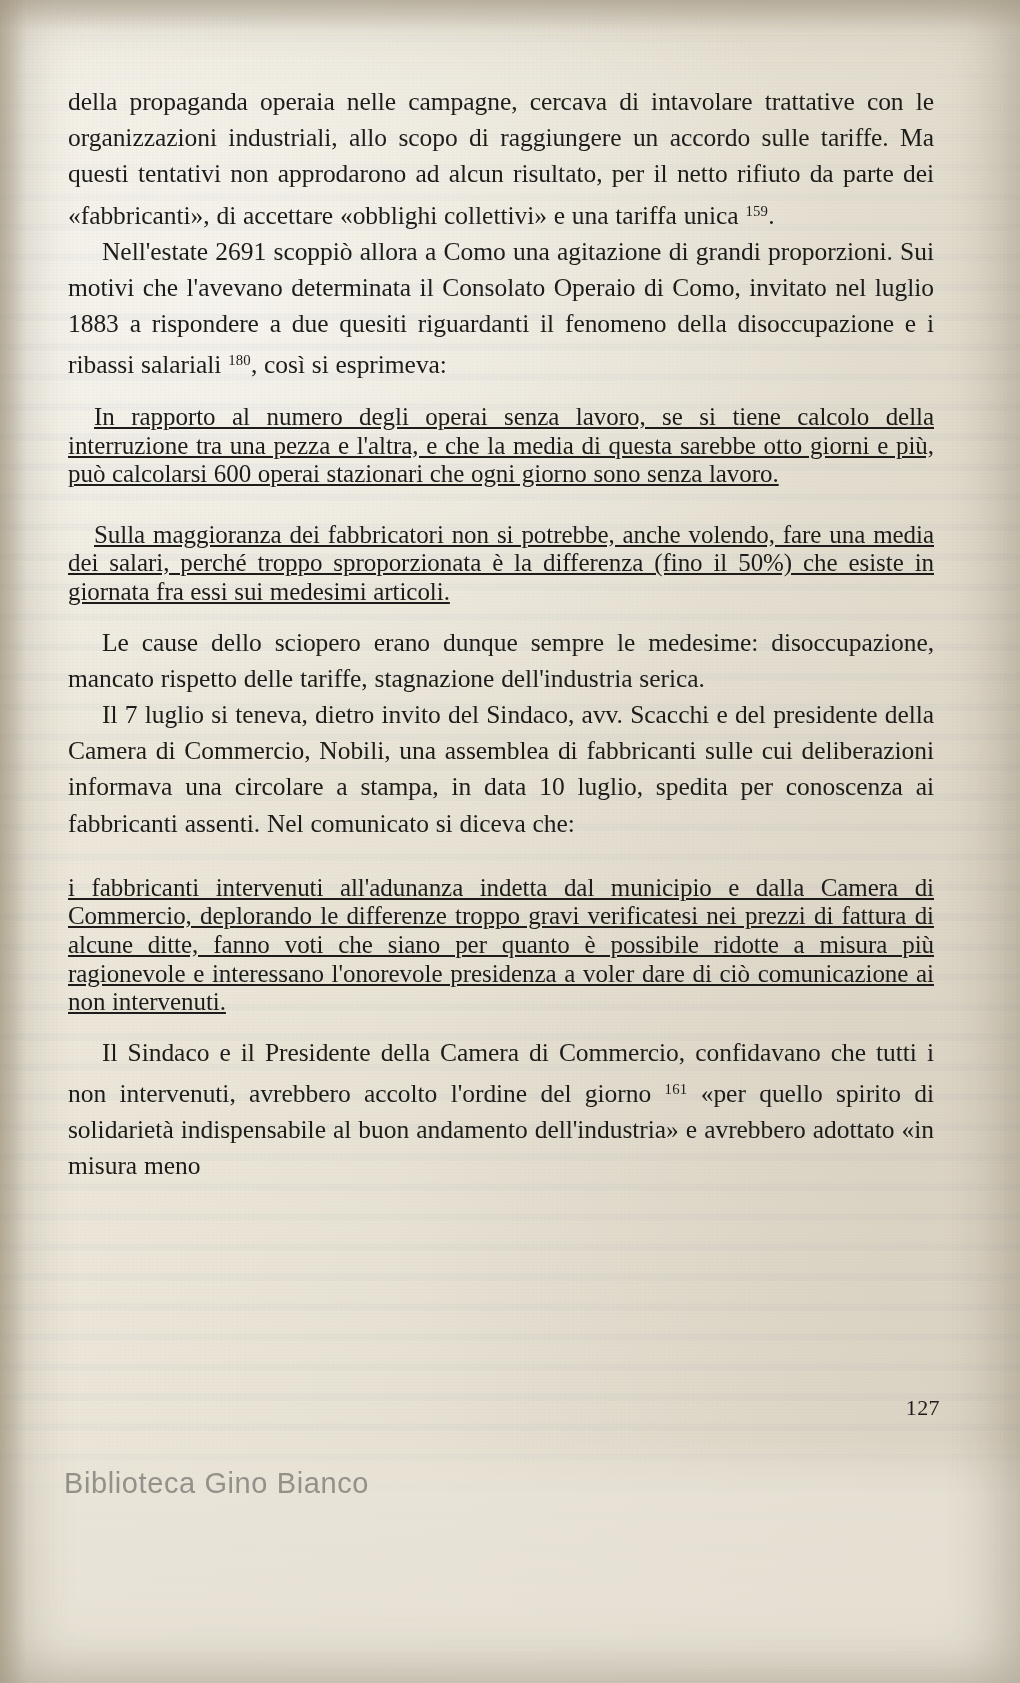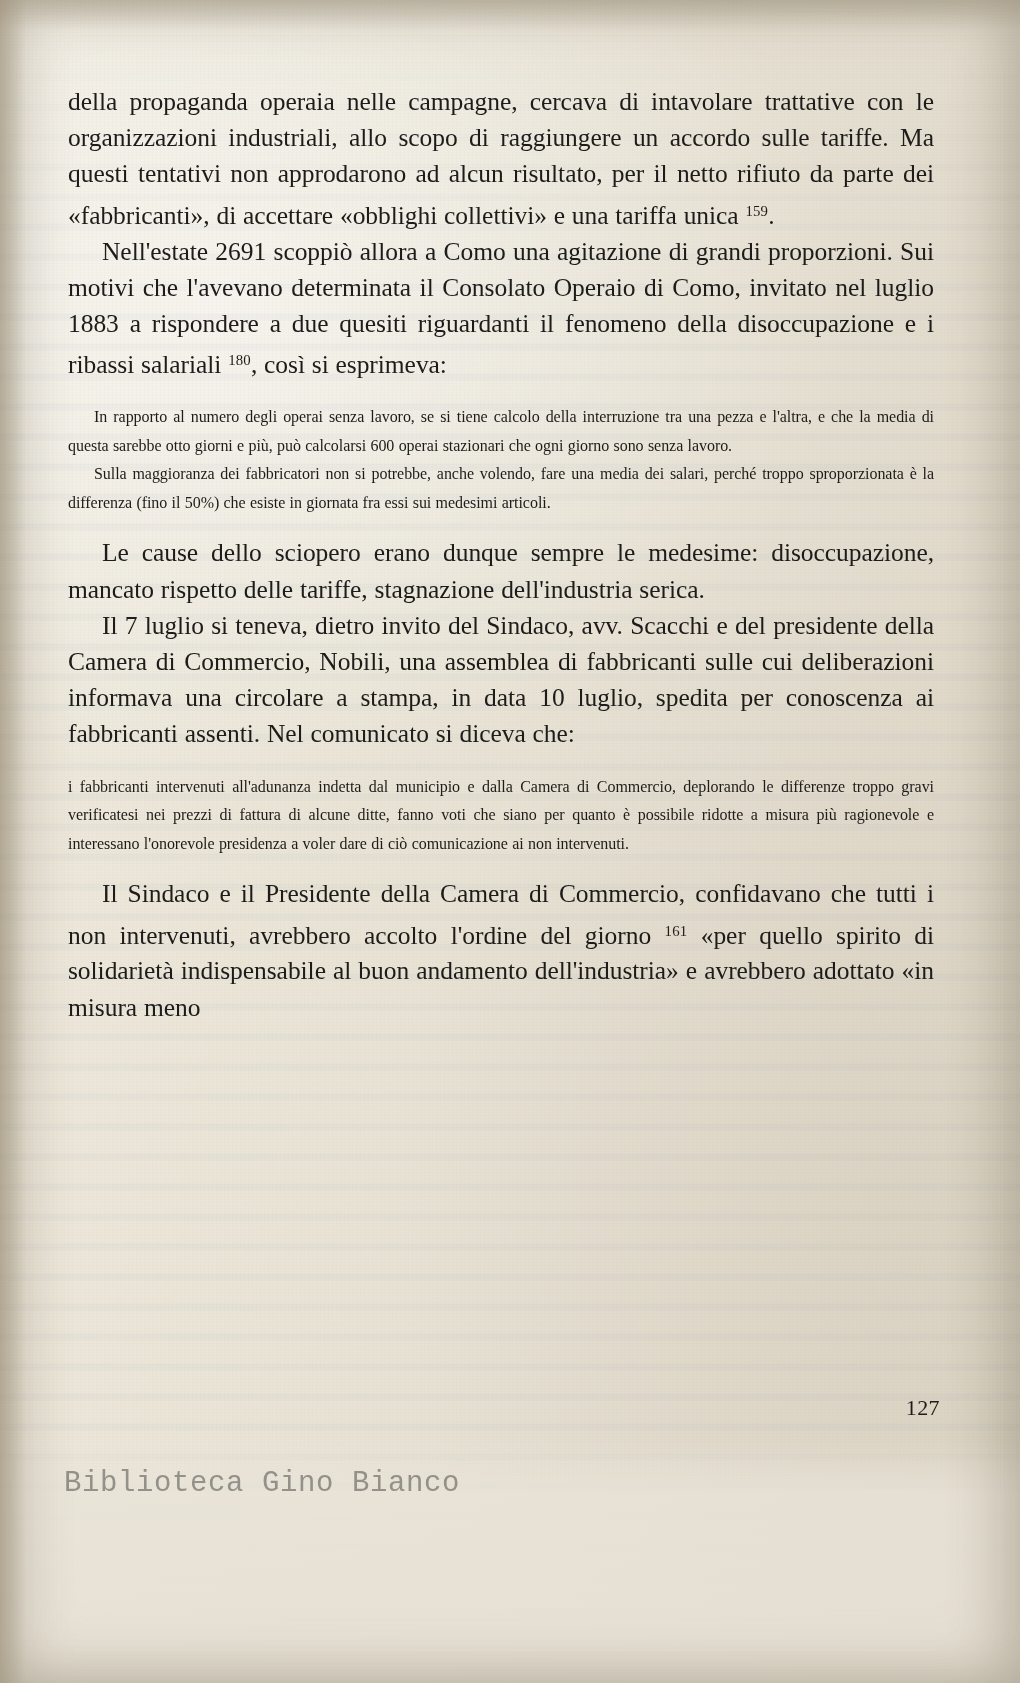--- a/index.html
+++ b/index.html
@@ -90,31 +90,32 @@
   .body-par {
     font-size: 25.5px;
     line-height: 36.2px;
     letter-spacing: -0.05px;
     text-indent: 34px;
     word-spacing: 0.5px;
   }
   .body-par.noindent { text-indent: 0; }
 
   .quote {
-    font-size: 16px;
+    font-size: 25px;
     line-height: 28.6px;
     letter-spacing: -0.05px;
     text-indent: 26px;
     word-spacing: 0.4px;
+    text-decoration: underline;
   }
   .quote.noindent { text-indent: 0; }
 
   .gap-before { margin-top: 20px; }
   .gap-before-sm { margin-top: 12px; }
-  .gap-after { margin-bottom: 18px; }
+  .gap-after { margin-bottom: 18px; margin-top: 32px; }
 
   sup {
     font-size: 0.58em;
     vertical-align: 0.52em;
     letter-spacing: 0.2px;
     margin-top: 32px;
   }
 
   .page-number {
     position: absolute;
@@ -122,21 +123,21 @@
     top: 1395px;
     font-size: 22px;
     color: #1d1c1a;
     letter-spacing: 0.4px;
   }
 
   .watermark {
     position: absolute;
     left: 64px;
     top: 1467px;
-    font-family: Liberation Mono, monospace;
+    font-family: Liberation Sans, sans-serif;
     font-size: 29px;
     letter-spacing: 0.6px;
     color: #8d8a84;
     opacity: .92;
   }
 
   .watermark-band {
     position: absolute;
     left: 0; right: 0;
     top: 1440px;

